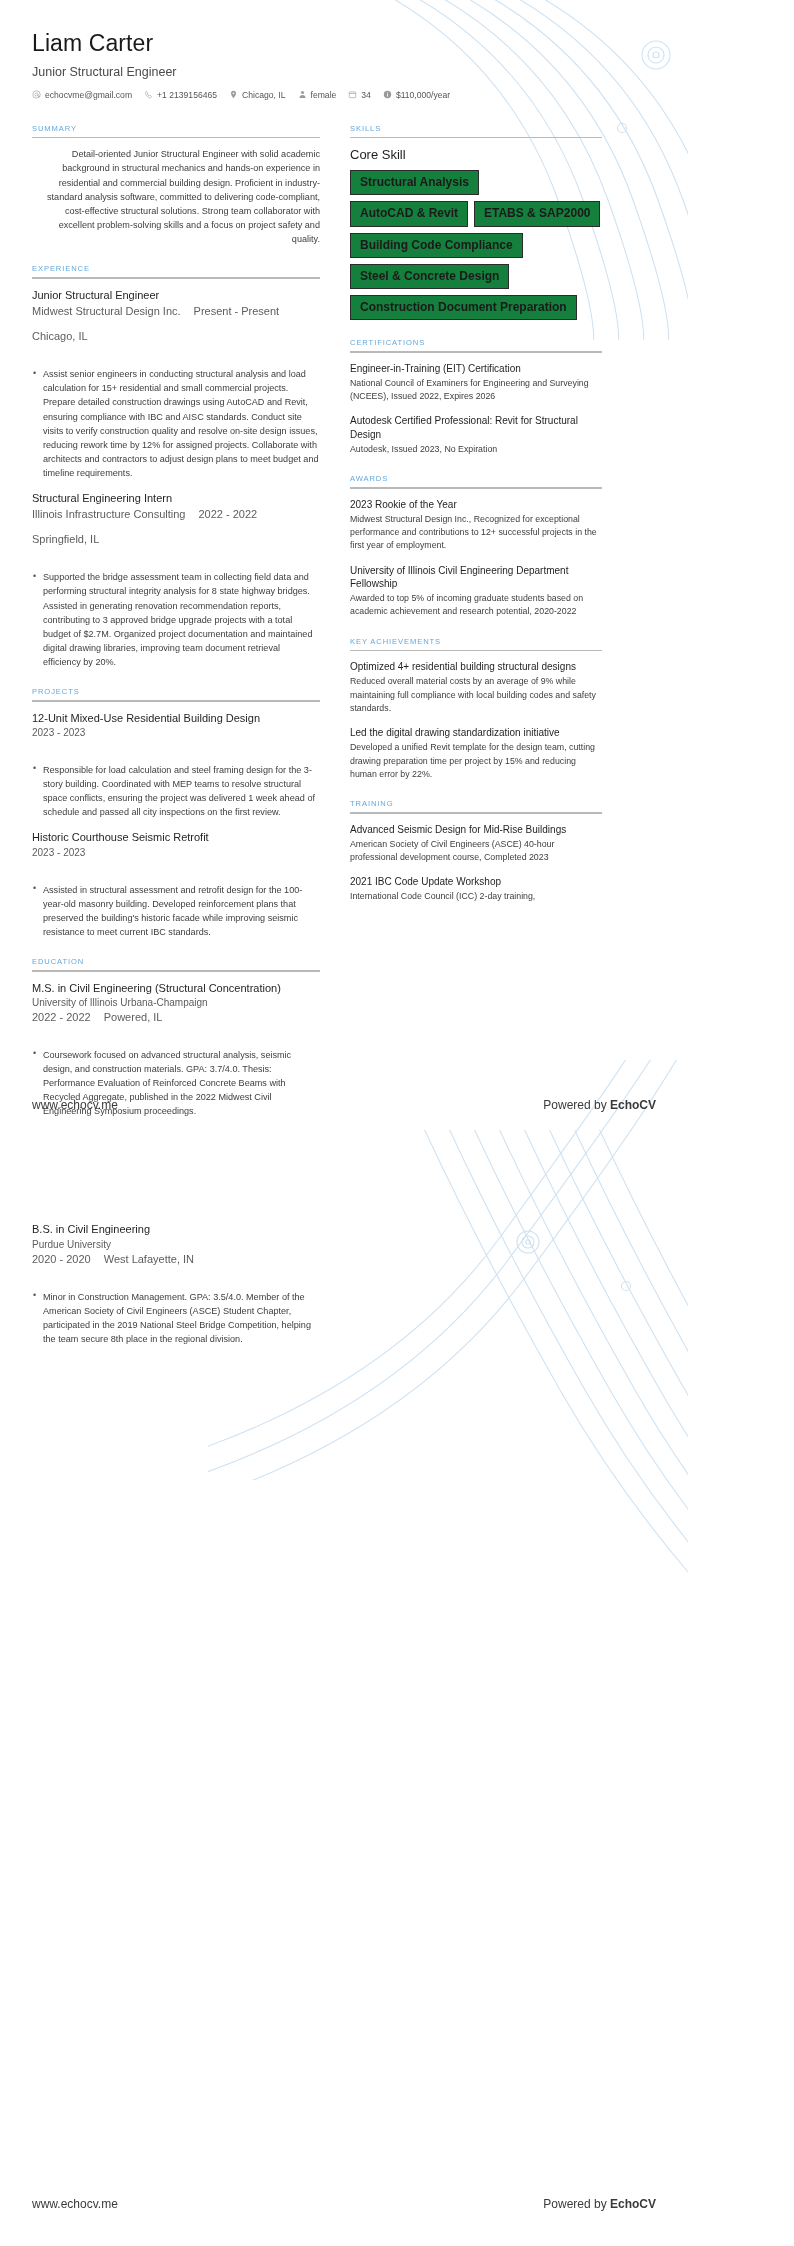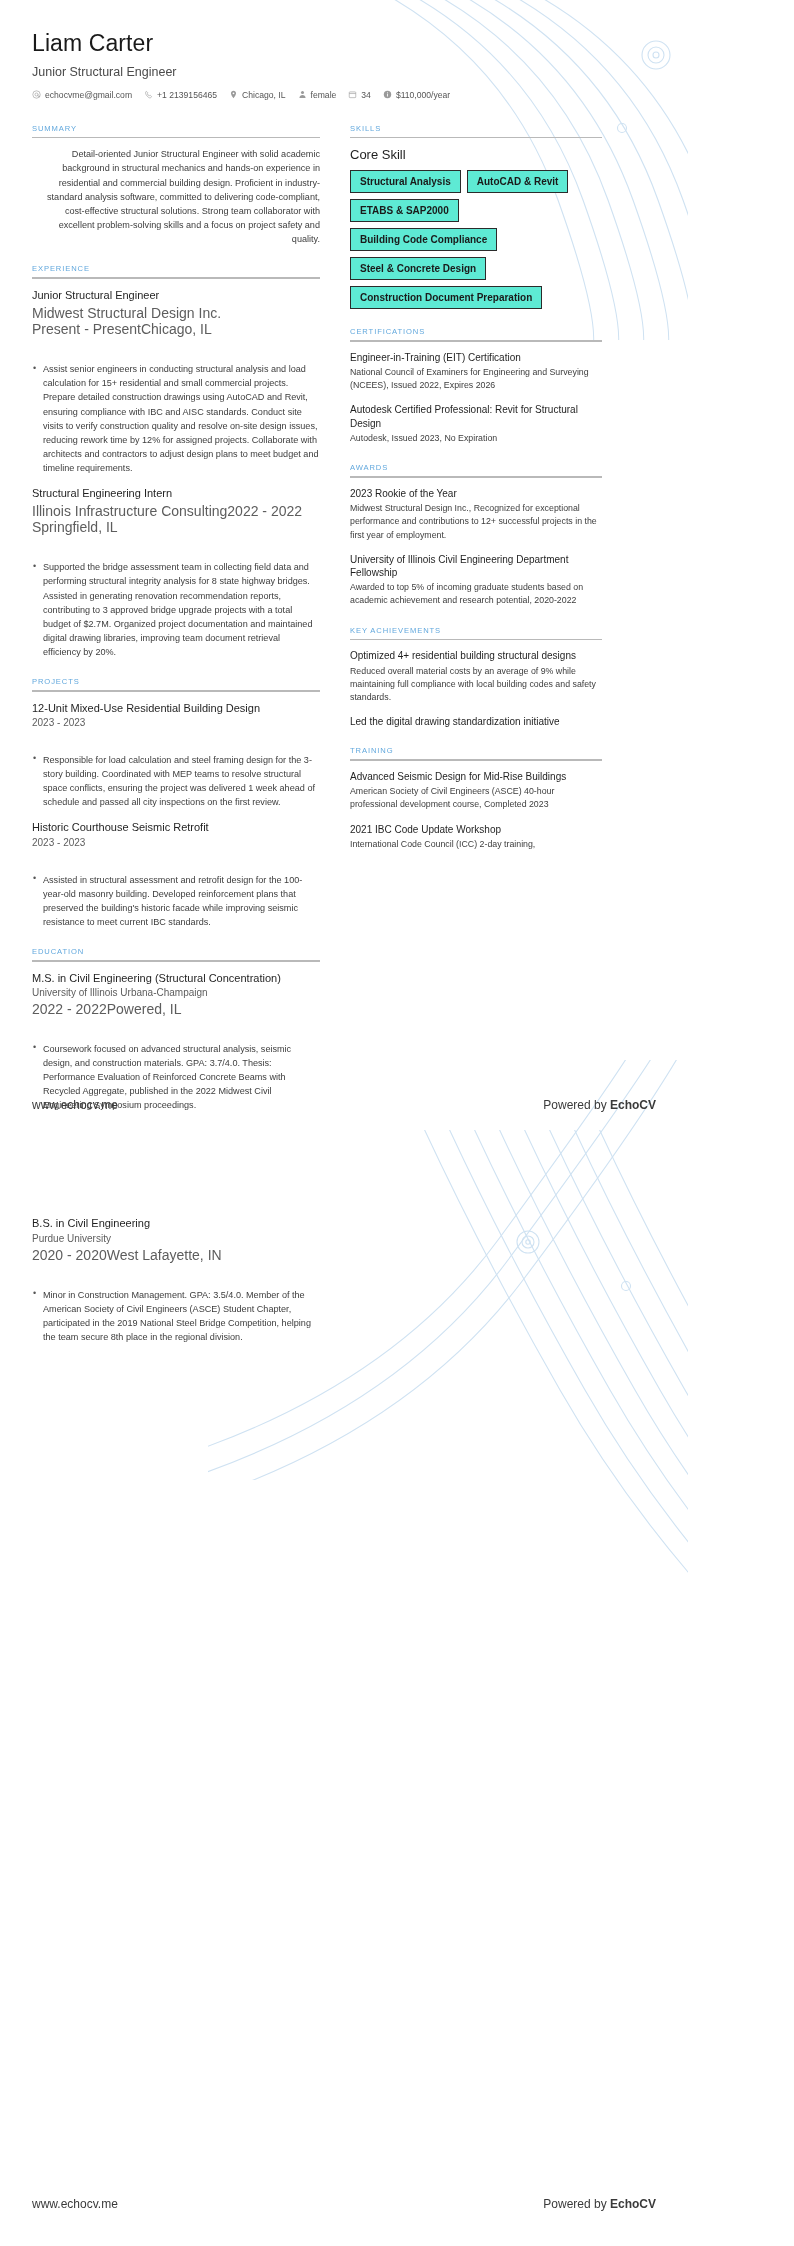--- a/index.html
+++ b/index.html
@@ -87,21 +87,22 @@
   .entry { margin-bottom: 11px; }
   .entry-title {
     font-size: 11px;
     color: #1f1f1f;
     font-weight: 400;
     line-height: 1.3;
   }
   .entry-meta {
     display: flex;
     flex-wrap: wrap;
-    font-size: 14px;
+    gap: 13px;
+    font-size: 11px;
     color: #5d5d5d;
     margin-top: 3px;
   }
   .entry-sub {
     font-size: 10px;
     color: #5d5d5d;
     margin-top: 2px;
   }
   ul.bullets { list-style: none; margin-top: 4px; }
   ul.bullets li {
@@ -125,24 +126,24 @@
   
   .skill-group-name {
     font-size: 13px;
     color: #1f1f1f;
     margin-bottom: 8px;
   }
   .skill-tags { display: flex; flex-wrap: wrap; gap: 6px; }
   .skill-tag {
     border: 1px solid #2b2b2b;
     padding: 5px 9px;
-    font-size: 10px;
+    font-size: 12px;
     font-weight: bold;
     color: #1a1a1a;
-    background: #5eead4;
+    background: #15803d;
     line-height: 1.1;
     white-space: nowrap;
   }
 
   .r-entry { margin-bottom: 11px; }
   .r-title {
     font-size: 10px;
     color: #1f1f1f;
     line-height: 1.33;
     font-weight: 400;
@@ -412,20 +413,21 @@
 
         <div class="section">
           <div class="sec-title">KEY ACHIEVEMENTS</div>
           <div class="sec-rule"></div>
           <div class="r-entry">
             <div class="r-title">Optimized 4+ residential building structural designs</div>
             <div class="r-desc">Reduced overall material costs by an average of 9% while maintaining full compliance with local building codes and safety standards.</div>
           </div>
           <div class="r-entry">
             <div class="r-title">Led the digital drawing standardization initiative</div>
+            <div class="r-desc">Developed a unified Revit template for the design team, cutting drawing preparation time per project by 15% and reducing human error by 22%.</div>
           </div>
         </div>
 
         <div class="section">
           <div class="sec-title">TRAINING</div>
           <div class="sec-rule"></div>
           <div class="r-entry">
             <div class="r-title">Advanced Seismic Design for Mid-Rise Buildings</div>
             <div class="r-desc">American Society of Civil Engineers (ASCE) 40-hour professional development course, Completed 2023</div>
           </div>

